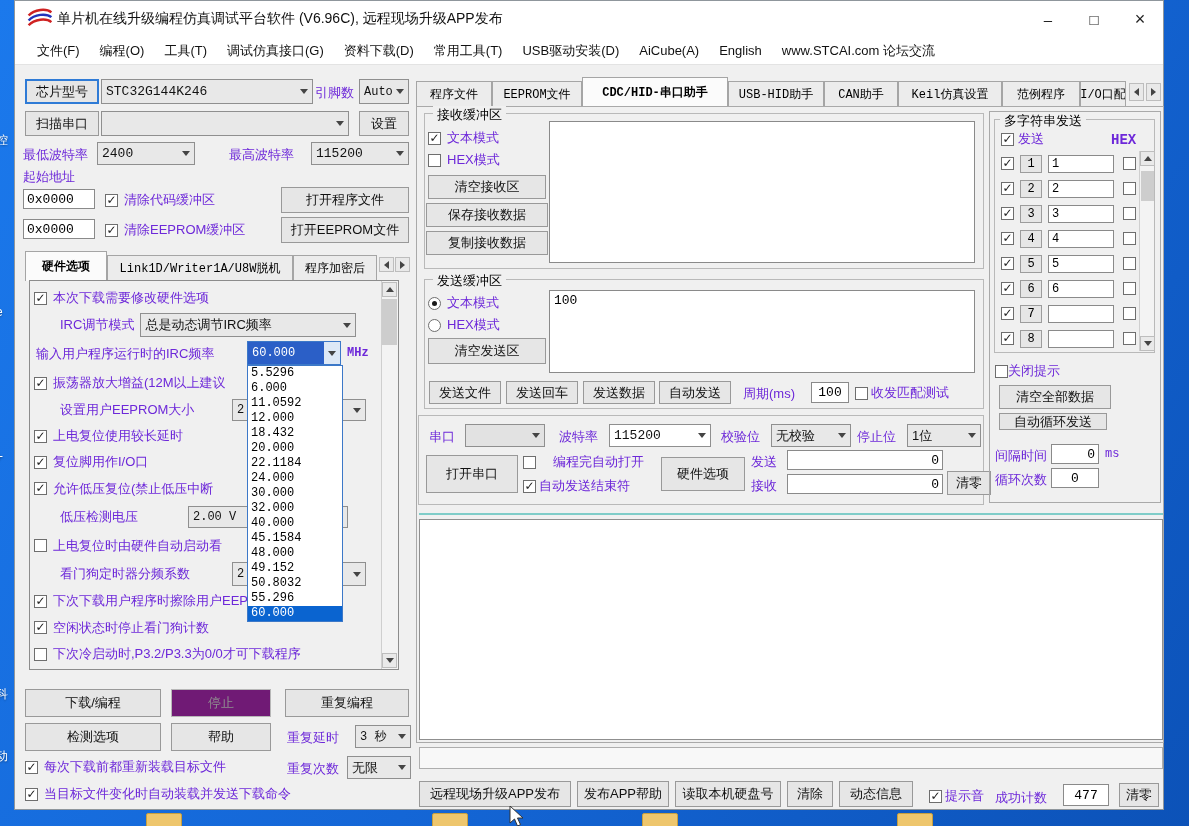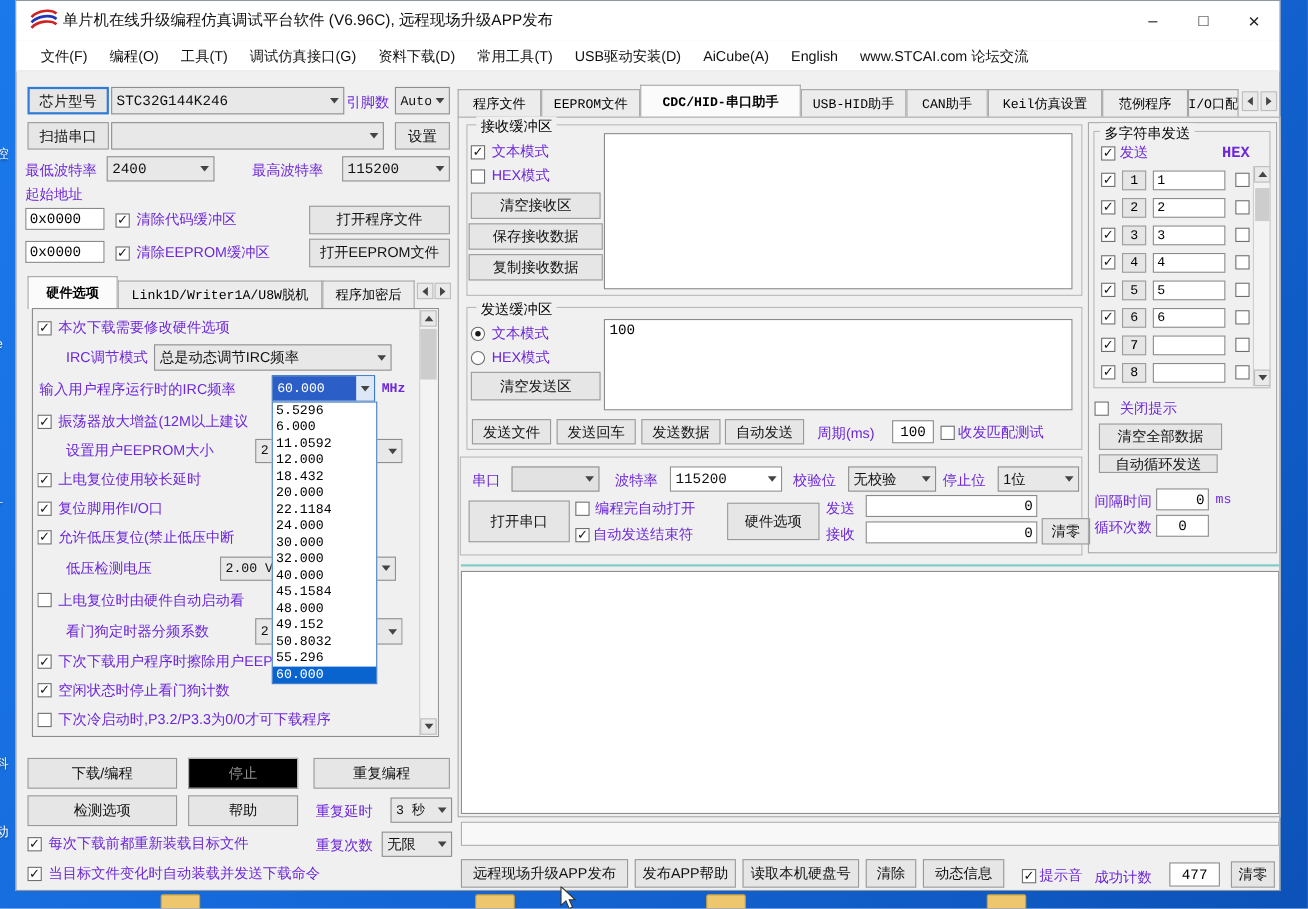--- a/index.html
+++ b/index.html
@@ -13,21 +13,21 @@
   .title-text{position:absolute;left:42px;top:9px;font-size:14px;color:#111;white-space:nowrap;}
   .app-icon{position:absolute;left:12px;top:7px;width:26px;height:20px;}
   .winbtn{position:absolute;top:0;width:46px;height:36px;display:flex;align-items:center;justify-content:center;
           font-size:15px;color:#222;}
   .menubar{position:absolute;left:0;top:36px;width:100%;height:28px;background:#ffffff;
            border-bottom:1px solid #e3e3e3;display:flex;align-items:center;padding-left:12px;box-sizing:border-box;}
   .menu-item{font-size:13px;color:#111;padding:0 10px;white-space:nowrap;}
   .btn{position:absolute;display:flex;align-items:center;justify-content:center;background:#e6e6e6;
        border:1px solid #999;font-size:13px;color:#111;box-sizing:border-box;white-space:nowrap;}
   .btn.focus{border:2px solid #2f7bd6;}
-  .btn.dis{color:#909090;background:#000000;border-color:#b7b7b7;}
+  .btn.dis{color:#909090;background:#701a75;border-color:#b7b7b7;}
   .combo{position:absolute;background:#e8e8e8;border:1px solid #8f8f8f;display:flex;align-items:stretch;
          box-sizing:border-box;font-size:13px;color:#111;}
   .combo .val{flex:1;display:flex;align-items:center;padding:0 4px;white-space:nowrap;overflow:hidden;}
   .combo .dd{width:16px;display:flex;align-items:center;justify-content:center;}
   .chev{width:0;height:0;border-left:4px solid transparent;border-right:4px solid transparent;border-top:5px solid #444;}
   .chev-l{width:0;height:0;border-top:4px solid transparent;border-bottom:4px solid transparent;border-right:5px solid #444;}
   .chev-r{width:0;height:0;border-top:4px solid transparent;border-bottom:4px solid transparent;border-left:5px solid #444;}
   .chev-u{width:0;height:0;border-left:4px solid transparent;border-right:4px solid transparent;border-bottom:5px solid #444;}
   .cb{display:inline-block;width:13px;height:13px;background:#fff;border:1px solid #6e6e6e;box-sizing:border-box;flex:none;}
   .cb.on::after{content:"\2713";display:block;font-size:12px;line-height:11px;text-align:center;color:#1a1a1a;font-weight:bold;}
@@ -215,21 +215,21 @@
         <span class="lbl">上电复位使用较长延时</span>
       </div>
       <div class="row" style="position:static;height:26px">
         <span class="cb on"></span>
         <span class="lbl">复位脚用作I/O口</span>
       </div>
       <div class="row" style="position:static;height:27px">
         <span class="cb on"></span>
         <span class="lbl">允许低压复位(禁止低压中断</span>
       </div>
-      <div class="row" style="position:static;height:29px;padding-left:26px;gap:16px">
+      <div class="row" style="position:static;height:29px;padding-left:26px;gap:4px">
         <span class="lbl" style="width:124px">低压检测电压</span>
         <div class="combo" style="position:static;width:160px;height:22px">
           <span class="val mono" style="font-size:12px">2.00 V</span>
           <span class="dd">
               <span class="chev"></span>
             </span>
         </div>
       </div>
       <div class="row" style="position:static;height:29px">
         <span class="cb"></span>
@@ -407,21 +407,21 @@
       </span>
   </div>
   <span class="lbl abs" style="left:842px;top:427px">停止位</span>
   <div class="combo" style="left:892px;top:423px;width:74px;height:23px">
     <span class="val">1位</span>
     <span class="dd">
         <span class="chev"></span>
       </span>
   </div>
   <div class="btn" style="left:411px;top:454px;width:92px;height:38px">打开串口</div>
-  <div class="row" style="left:508px;top:452px;gap:5px">
+  <div class="row" style="left:508px;top:452px;gap:17px">
     <span class="cb"></span>
     <span class="lbl">编程完自动打开</span>
   </div>
   <div class="row" style="left:508px;top:476px;gap:3px">
     <span class="cb on"></span>
     <span class="lbl">自动发送结束符</span>
   </div>
   <div class="btn" style="left:646px;top:456px;width:84px;height:34px">硬件选项</div>
   <span class="lbl abs" style="left:736px;top:452px">发送</span>
   <div class="input mono" style="left:772px;top:449px;width:156px;height:20px;justify-content:flex-end">0</div>
@@ -497,21 +497,21 @@
     </div>
   <div class="sbar" style="left:1124px;top:150px;width:15px;height:200px">
     <div class="sbtn" style="left:0;top:0">
         <span class="chev-u"></span>
       </div>
     <div class="sthumb" style="left:1px;top:20px;width:13px;height:30px"></div>
     <div class="sbtn" style="left:0;bottom:0">
         <span class="chev"></span>
       </div>
   </div>
-  <div class="row" style="left:980px;top:361px;gap:10px">
+  <div class="row" style="left:980px;top:361px;gap:0">
     <span class="cb"></span>
     <span class="lbl">关闭提示</span>
   </div>
   <div class="btn" style="left:984px;top:384px;width:112px;height:24px">清空全部数据</div>
   <div class="btn" style="left:984px;top:412px;width:108px;height:17px">自动循环发送</div>
   <span class="lbl abs" style="left:980px;top:446px">间隔时间</span>
   <div class="input mono" style="left:1036px;top:443px;width:48px;height:20px;justify-content:flex-end">0</div>
   <span class="lbl abs mono" style="left:1090px;top:446px;font-size:12px">ms</span>
   <span class="lbl abs" style="left:980px;top:470px">循环次数</span>
   <div class="input mono" style="left:1036px;top:467px;width:48px;height:20px;justify-content:center">0</div>

